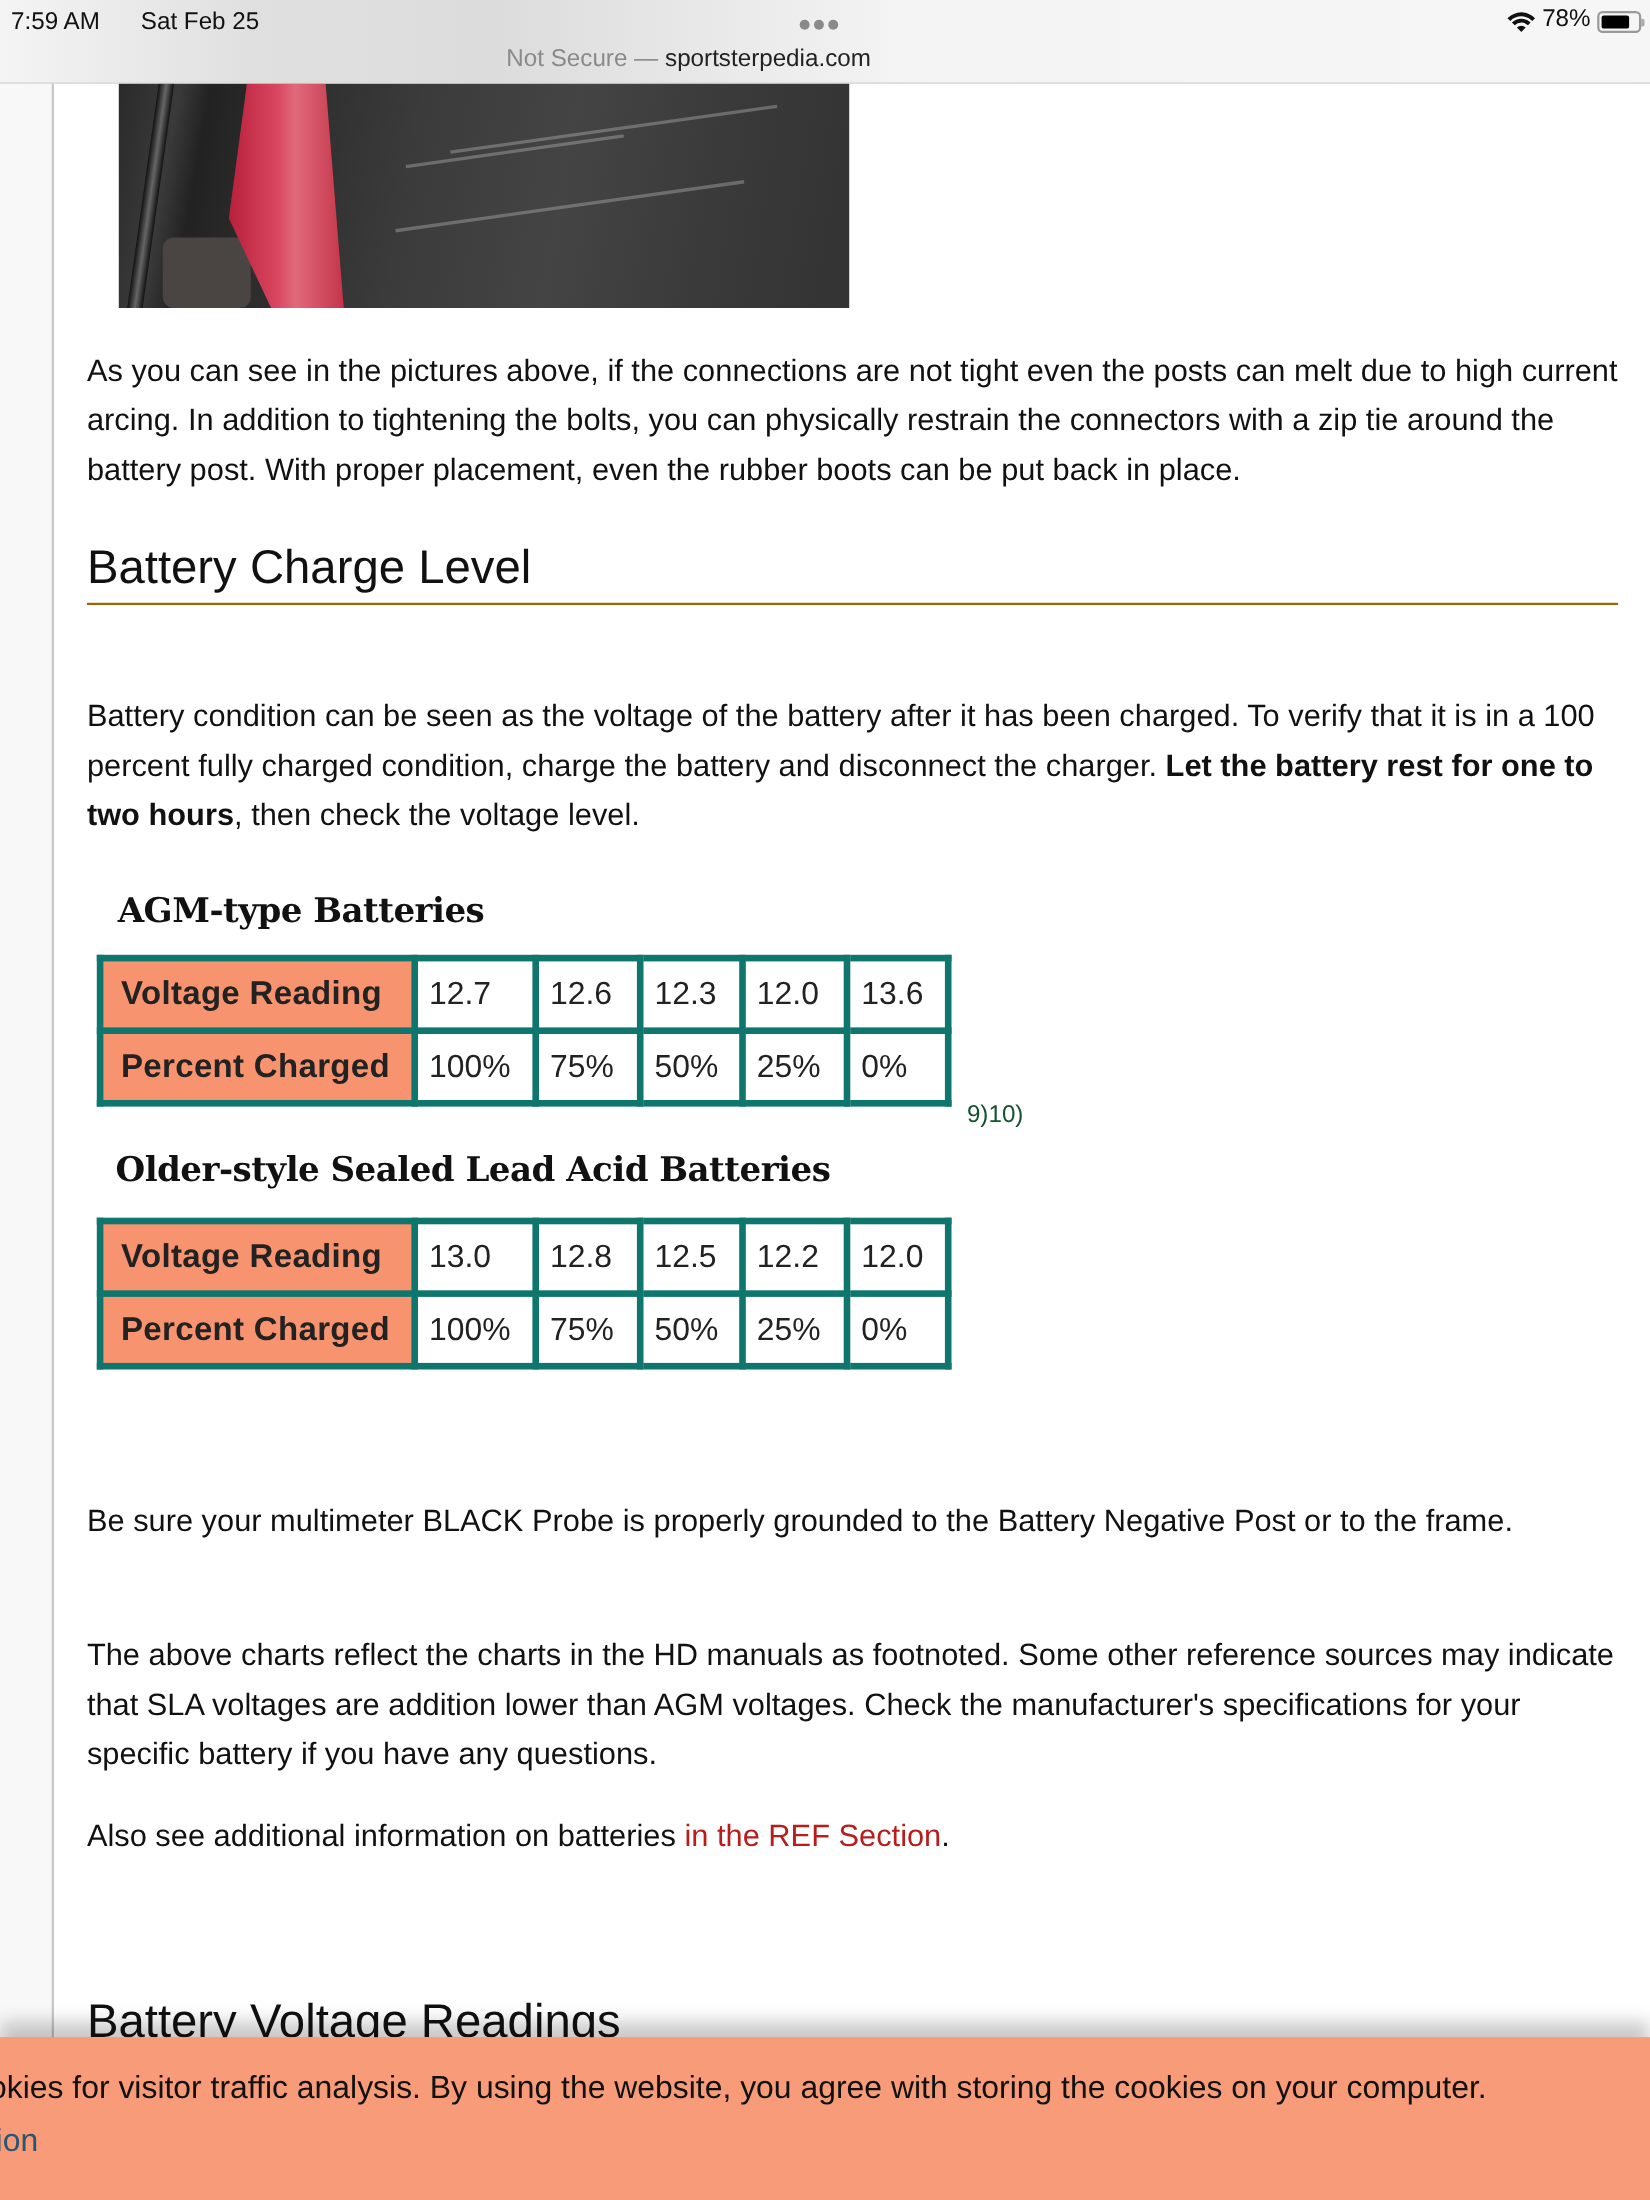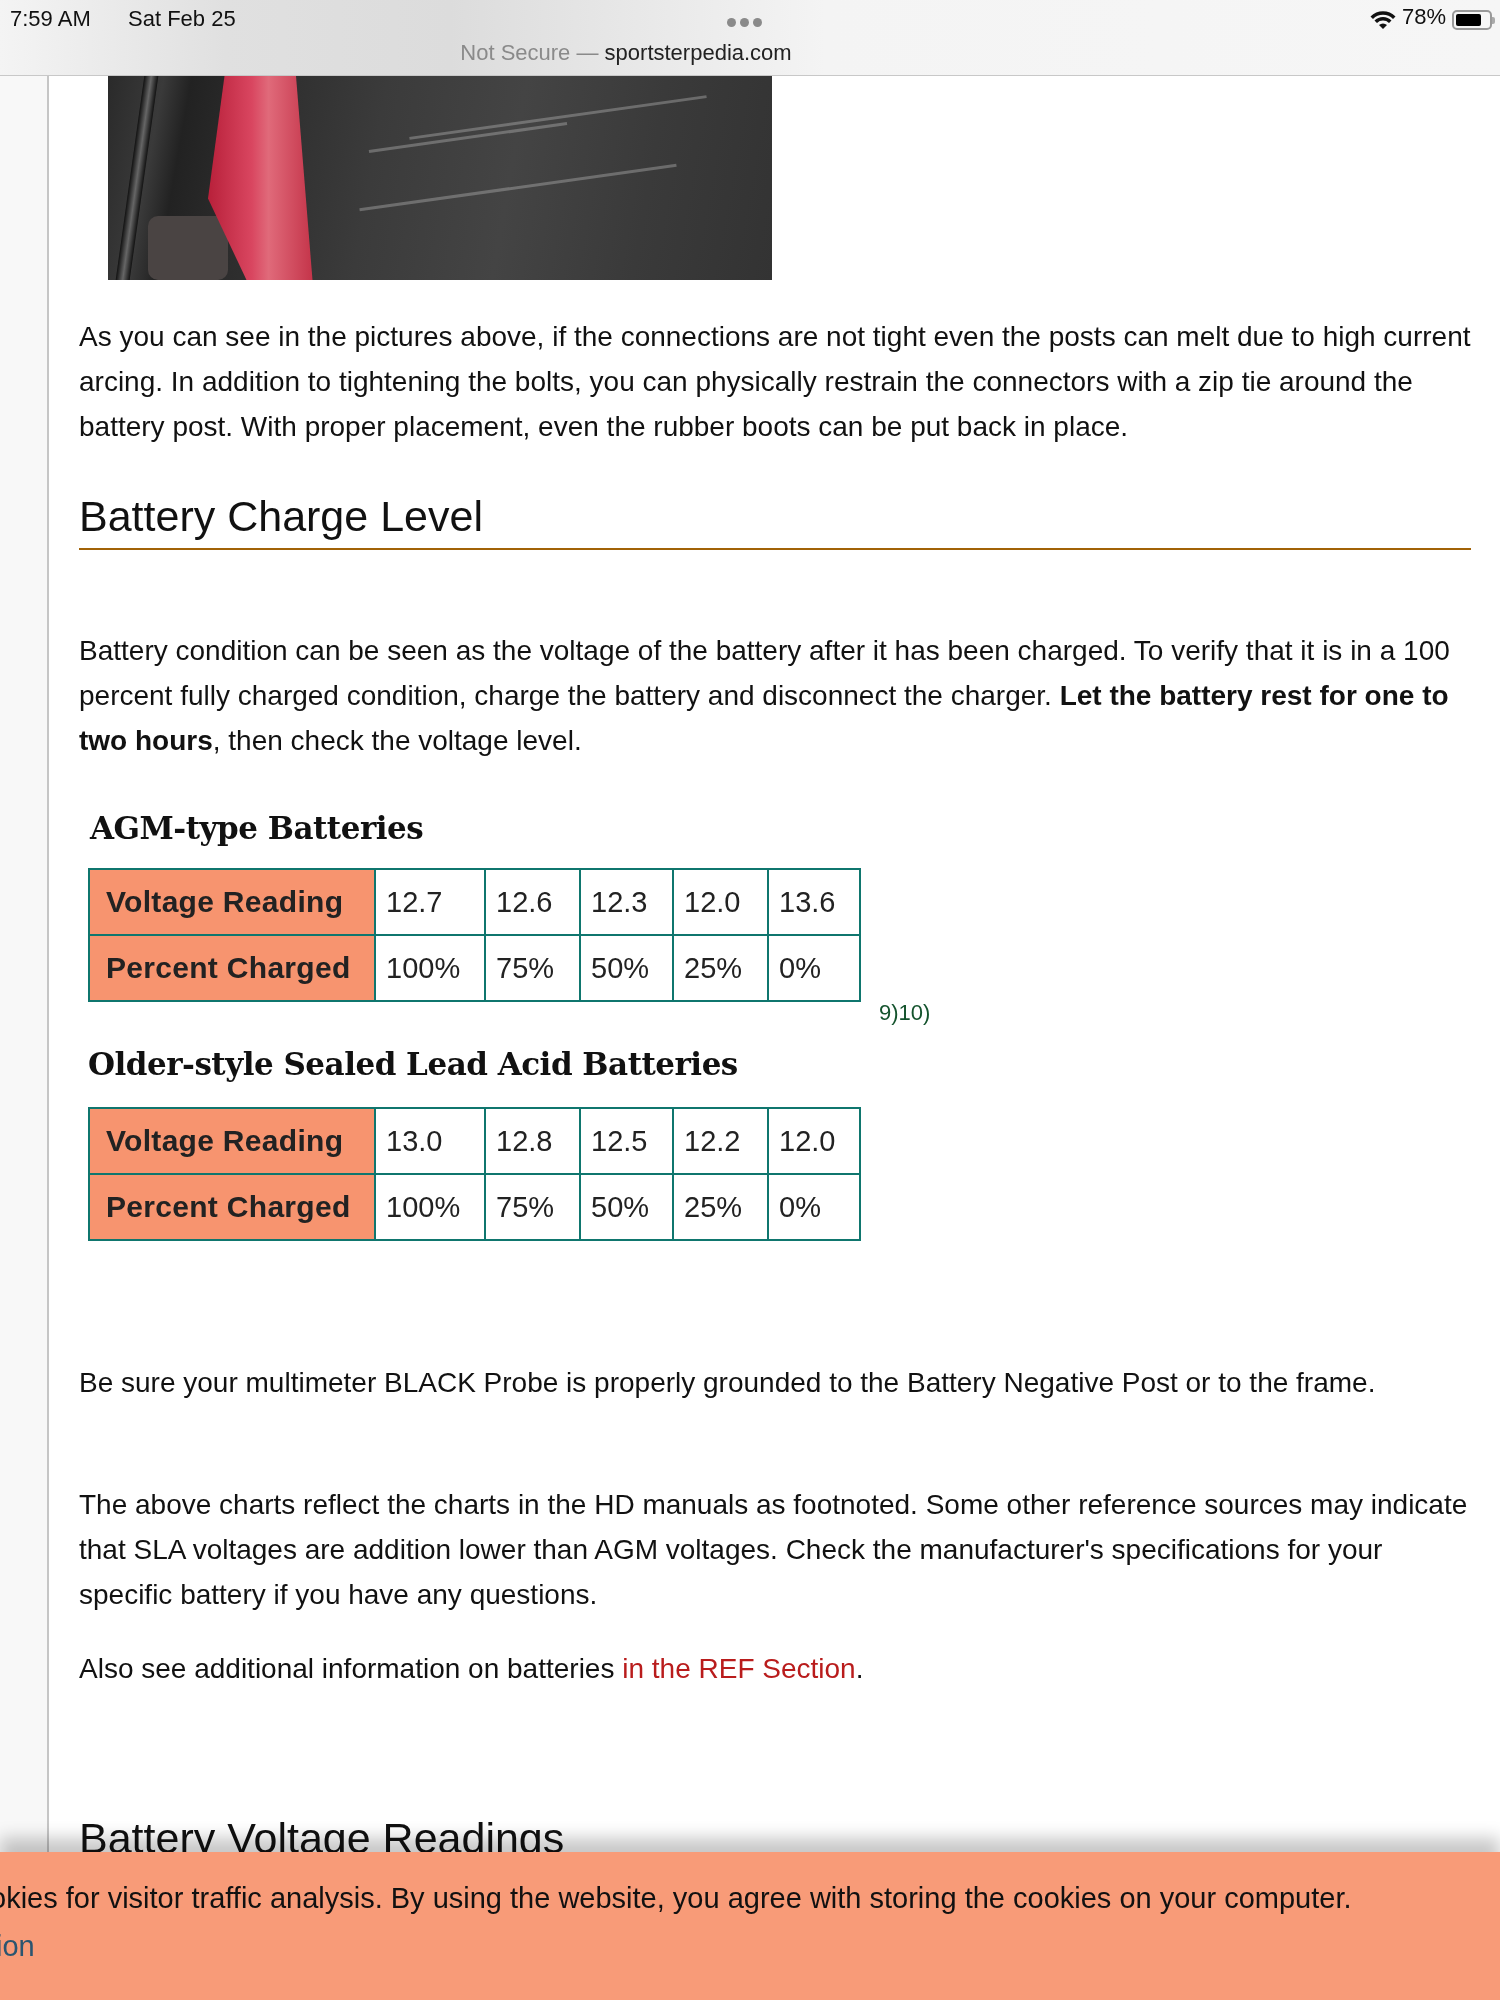--- a/index.html
+++ b/index.html
@@ -32,23 +32,23 @@
   .photo .clamp { position: absolute; left: 100px; top: 0; width: 110px; height: 204px;
     background: linear-gradient(90deg, #b8203a 0%, #d94660 40%, #e06a7a 55%, #c12e44 100%);
     clip-path: polygon(15% 0, 80% 0, 95% 100%, 35% 100%, 0 60%); }
   .photo .post { position: absolute; left: 40px; top: 140px; width: 80px; height: 64px; background: #4a4443; border-radius: 10px; }
   .photo .cable { position: absolute; left: 22px; top: 0; width: 14px; height: 204px; background: linear-gradient(90deg,#111,#666,#111); transform: skewX(-8deg); }
   .photo .streak { position: absolute; height: 3px; background: rgba(200,200,200,0.35); transform: rotate(-8deg); }
 
   p.body { font-size: 28px; line-height: 45px; color: #111; }
   h2.section { font-size: 43px; font-weight: normal; color: #111; border-bottom: 2px solid #a16207; padding-bottom: 6px; line-height: 52px; }
 
-  .tbl-title { font-family: "DejaVu Serif", serif; font-weight: bold; font-size: 31px; color: #111; letter-spacing: -0.5px; }
+  .tbl-title { font-family: "DejaVu Serif", serif; font-weight: bold; font-size: 31px; color: #111; letter-spacing: -0.5px; margin-left: 17px; }
   table.volt { border-collapse: collapse; border: 2px solid #f79c7b; }
-  table.volt td { border: 2px solid #0f766e; height: 66px; font-size: 29px; color: #222; padding: 10px 10px; text-align: left; }
+  table.volt td { border: 6px solid #0f766e; height: 66px; font-size: 29px; color: #222; padding: 10px 10px; text-align: left; }
   table.volt td.lbl { background: #f7946f; font-family: "Liberation Sans", sans-serif; font-weight: bold; font-size: 30px; width: 286px; padding-left: 16px; letter-spacing: 0.3px; }
   table.volt td.v1 { width: 110px; }
   table.volt td.v2 { width: 95px; }
   table.volt td.v3 { width: 93px; }
   table.volt td.v4 { width: 95px; }
   table.volt td.v5 { width: 92px; }
   .fn { color: #14532d; font-size: 22px; }
   a.link { color: #b91c1c; text-decoration: none; }
 
   .cookie { position: absolute; left: 0; top: 1852px; width: 1500px; height: 148px; background: #f89b78;

